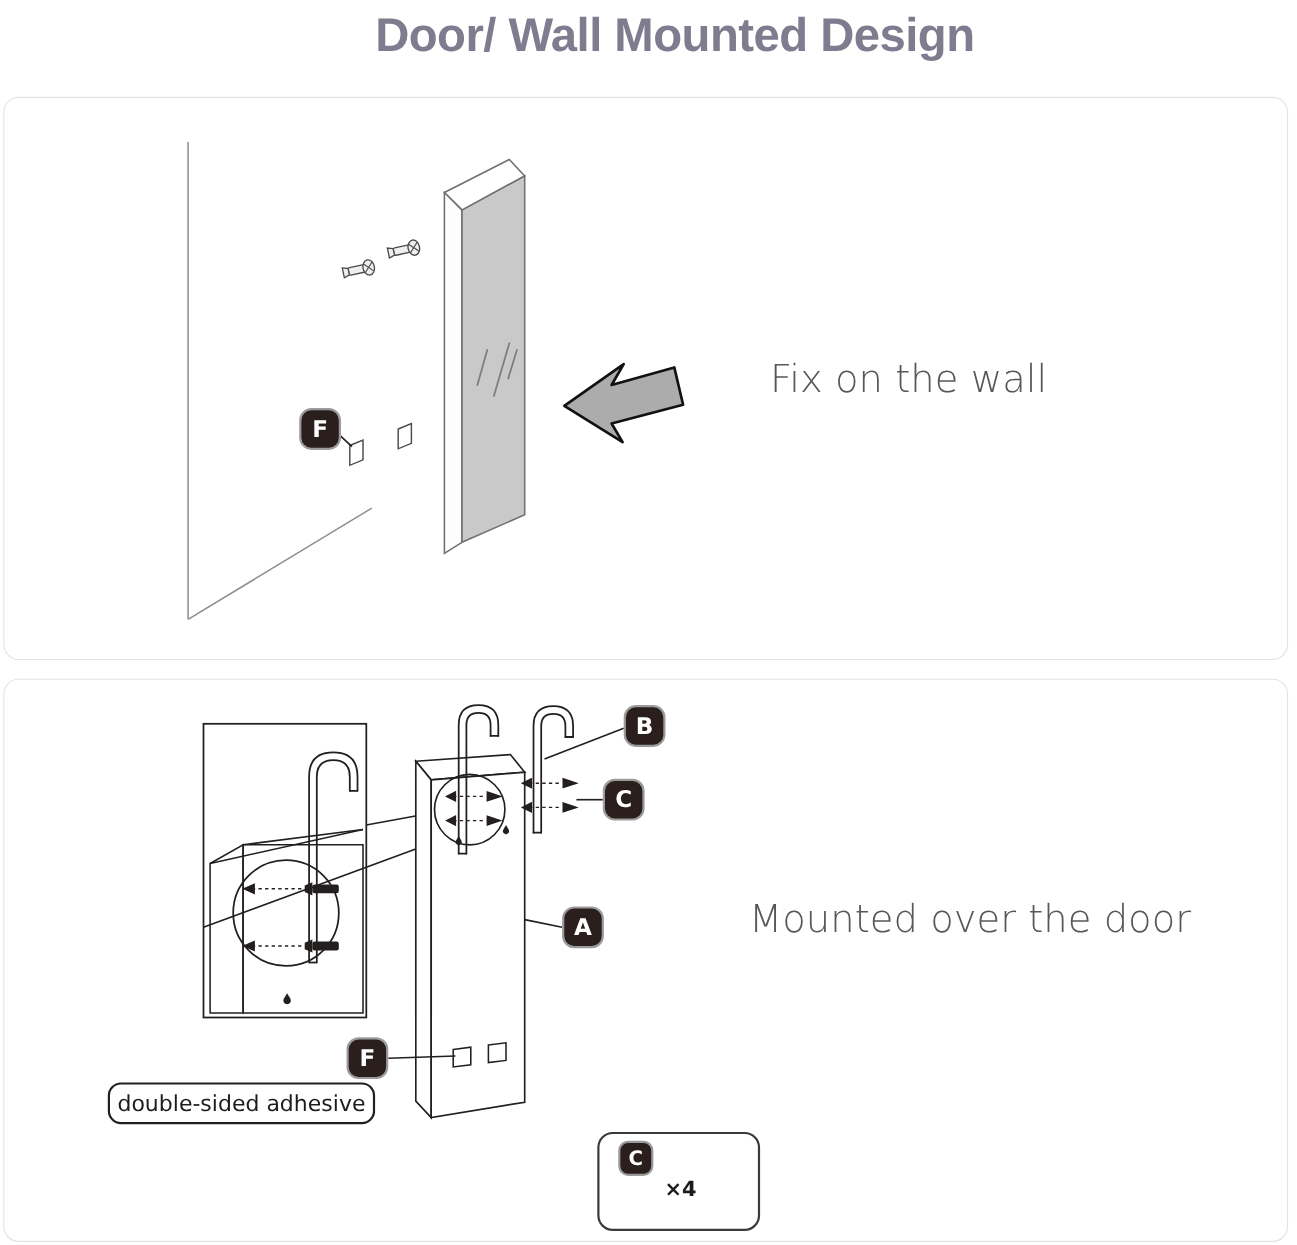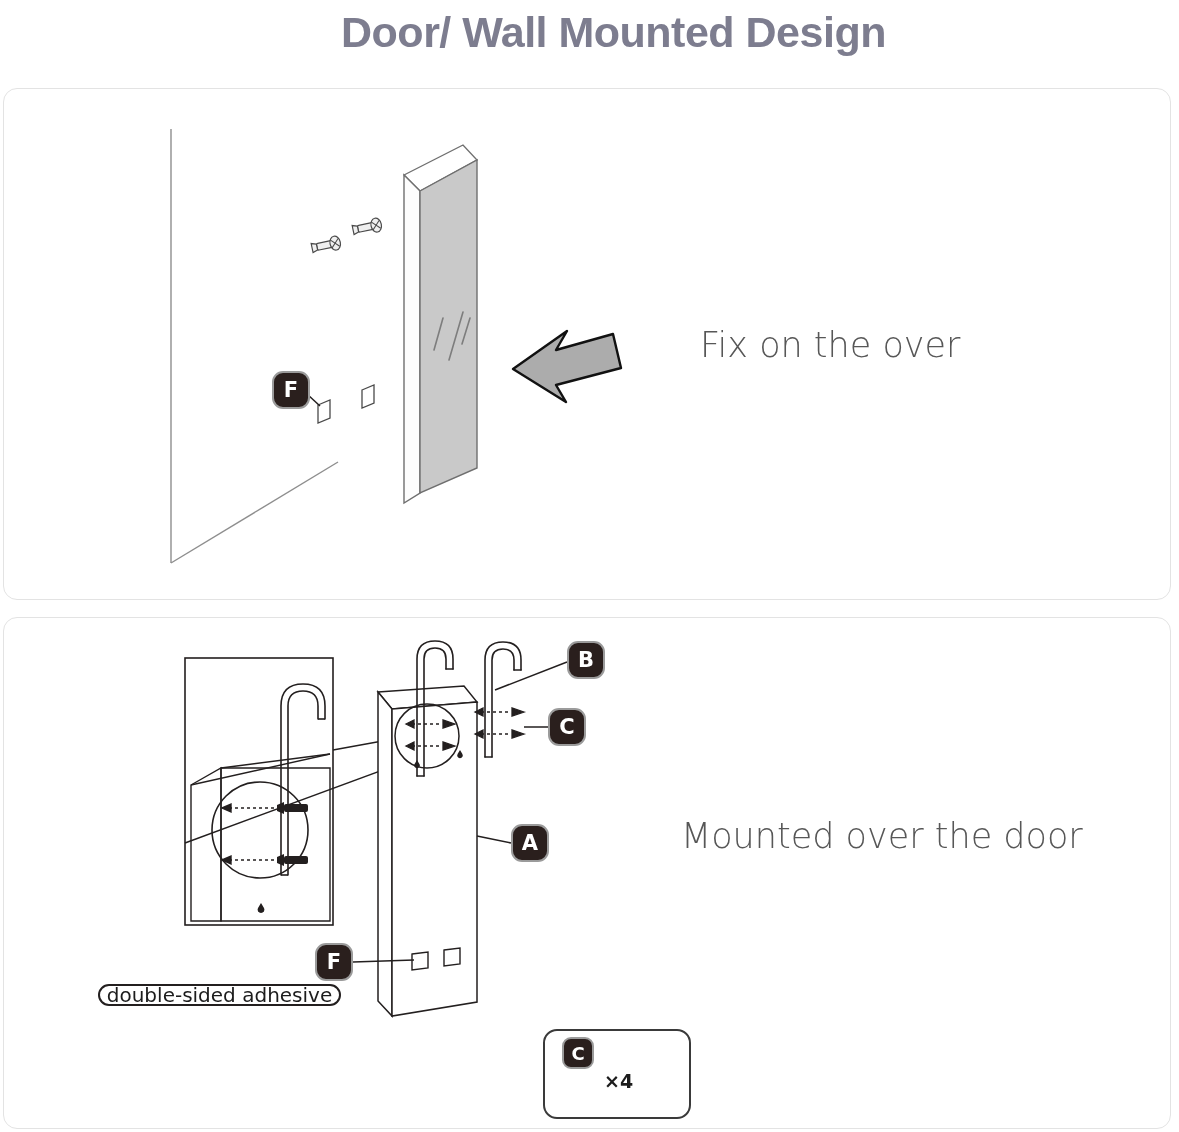--- a/index.html
+++ b/index.html
@@ -35,21 +35,21 @@
     font-family:"DejaVu Sans","Liberation Sans",sans-serif;
     box-sizing:border-box;
   }
   #badge-f-wall{left:272px;top:371px;}
   #badge-b{left:567px;top:641px;}
   #badge-c-door{left:548px;top:708px;}
   #badge-a{left:511px;top:824px;}
   #badge-f-door{left:315px;top:943px;}
   #badge-c-parts{left:562px;top:1037px;width:32px;height:32px;border-radius:9px;font-size:18px;}
   #adhesive-label{
-    position:absolute;left:98px;top:984px;width:243px;height:22px;
+    position:absolute;left:98px;top:984px;width:243px;height:38px;
     border:2px solid #231f1f;border-radius:12px;background:#fff;
     display:flex;align-items:center;justify-content:center;
     font-size:20px;color:#1c1c1c;white-space:nowrap;
     font-family:"DejaVu Sans","Liberation Sans",sans-serif;
     box-sizing:border-box;
   }
   #parts-box{
     position:absolute;left:543px;top:1029px;width:148px;height:90px;
     border:2px solid #3a3a3a;border-radius:14px;background:#fff;
     box-sizing:border-box;
@@ -108,21 +108,21 @@
     <polygon points="318,405 330,400 330,418 318,423"></polygon>
     <polygon points="362,390 374,385 374,403 362,408"></polygon>
   </g>
 
   <line x1="307" y1="394" x2="320" y2="406" stroke="#231f1f" stroke-width="1.5"></line>
 
   <polygon points="513,369 567,331 556,350 613,334 621,368 556,385 566,402" fill="#acacac" stroke="#111111" stroke-width="2.4" stroke-linejoin="round"></polygon>
 </svg>
 
 <div class="badge" id="badge-f-wall">F</div>
-<div class="caption" id="caption-fix-wall">Fix on the over</div>
+<div class="caption" id="caption-fix-wall">Fix on the wall</div>
 
 <div class="panel" id="panel-over-door"></div>
 
 <svg class="svg-layer" width="1179" height="1132">
 
   <g>
     <rect x="185" y="658" width="148" height="267" fill="#ffffff" stroke="#231f1f" stroke-width="1.6"></rect>
 
     <g stroke="#231f1f" stroke-width="1.4" fill="none">
       <polygon points="191,785 221,768 221,921 191,921"></polygon>

